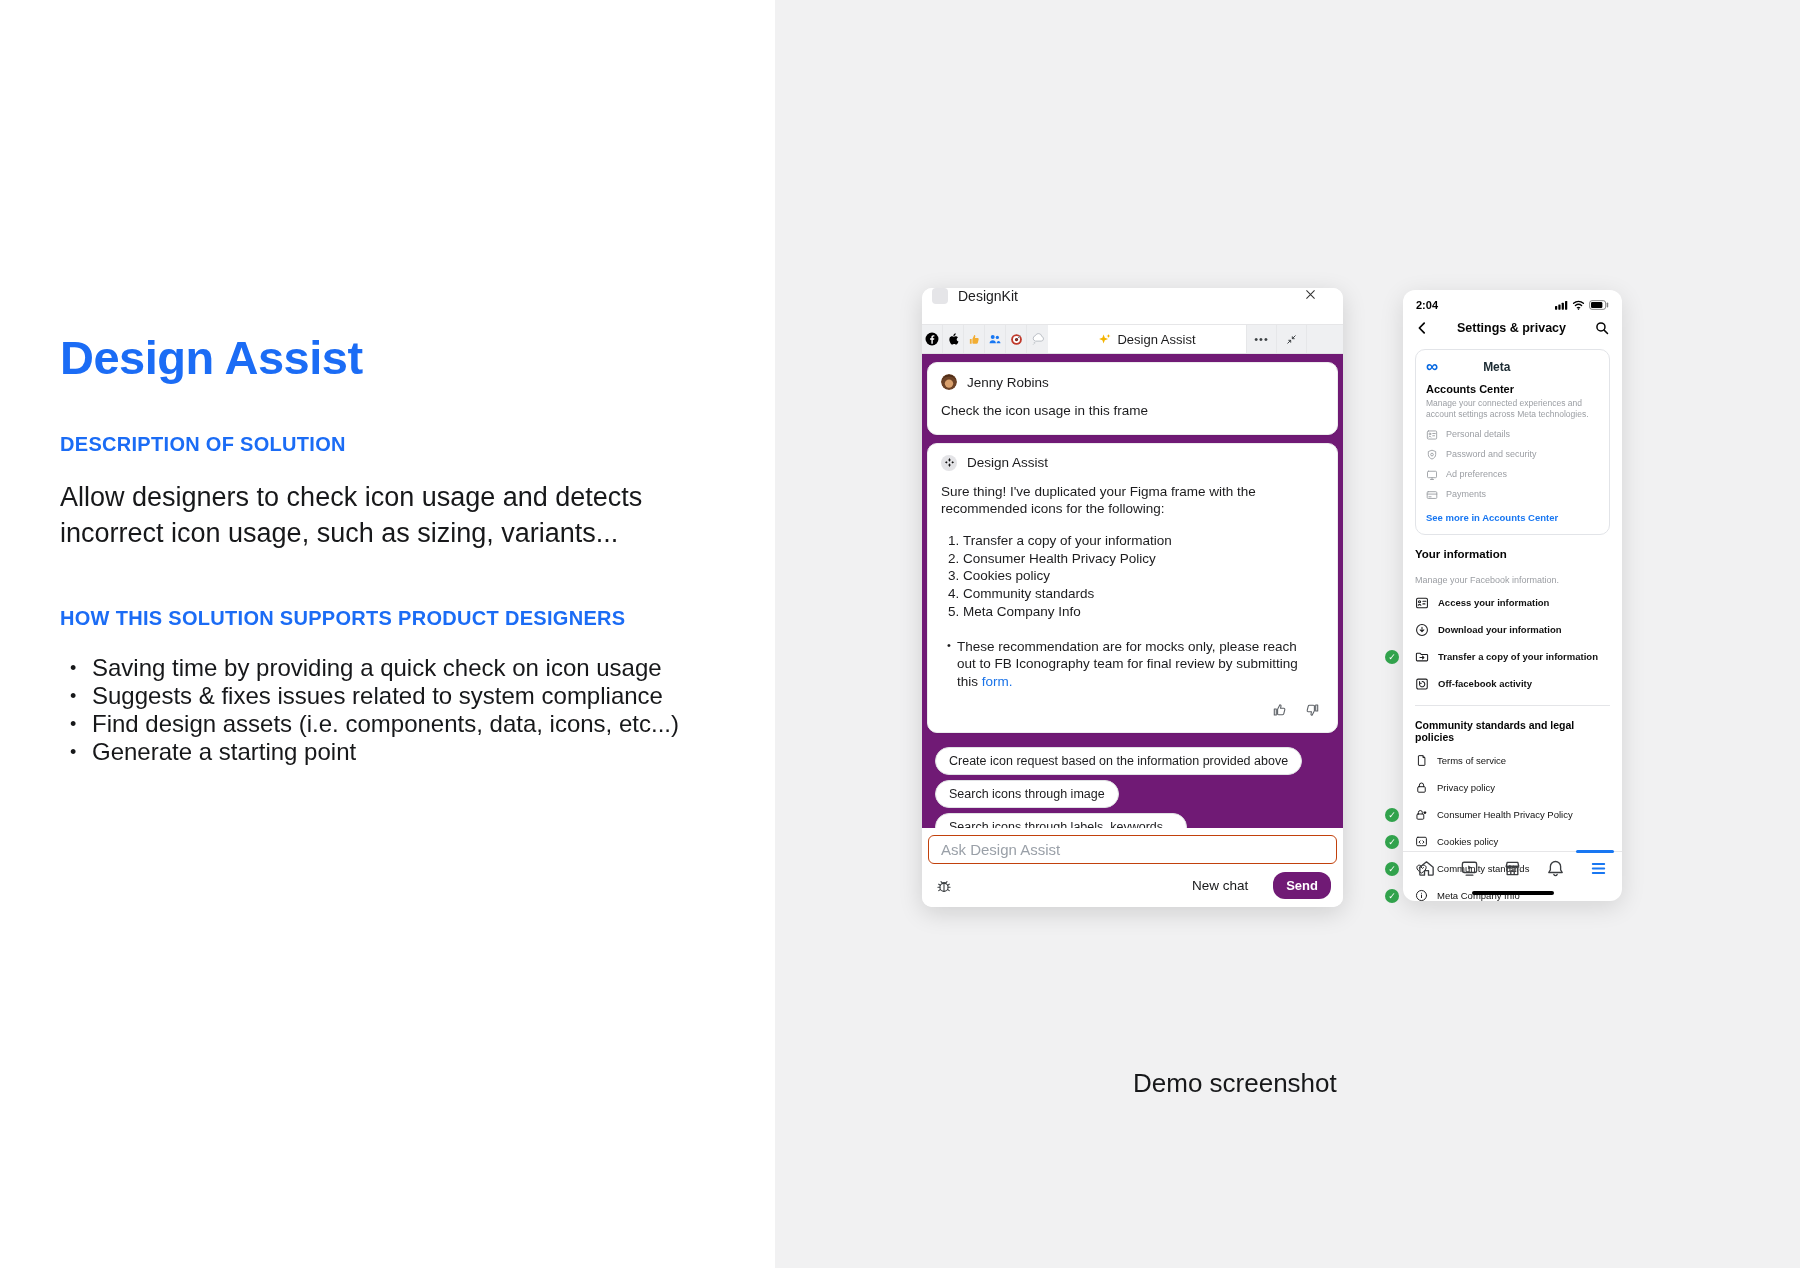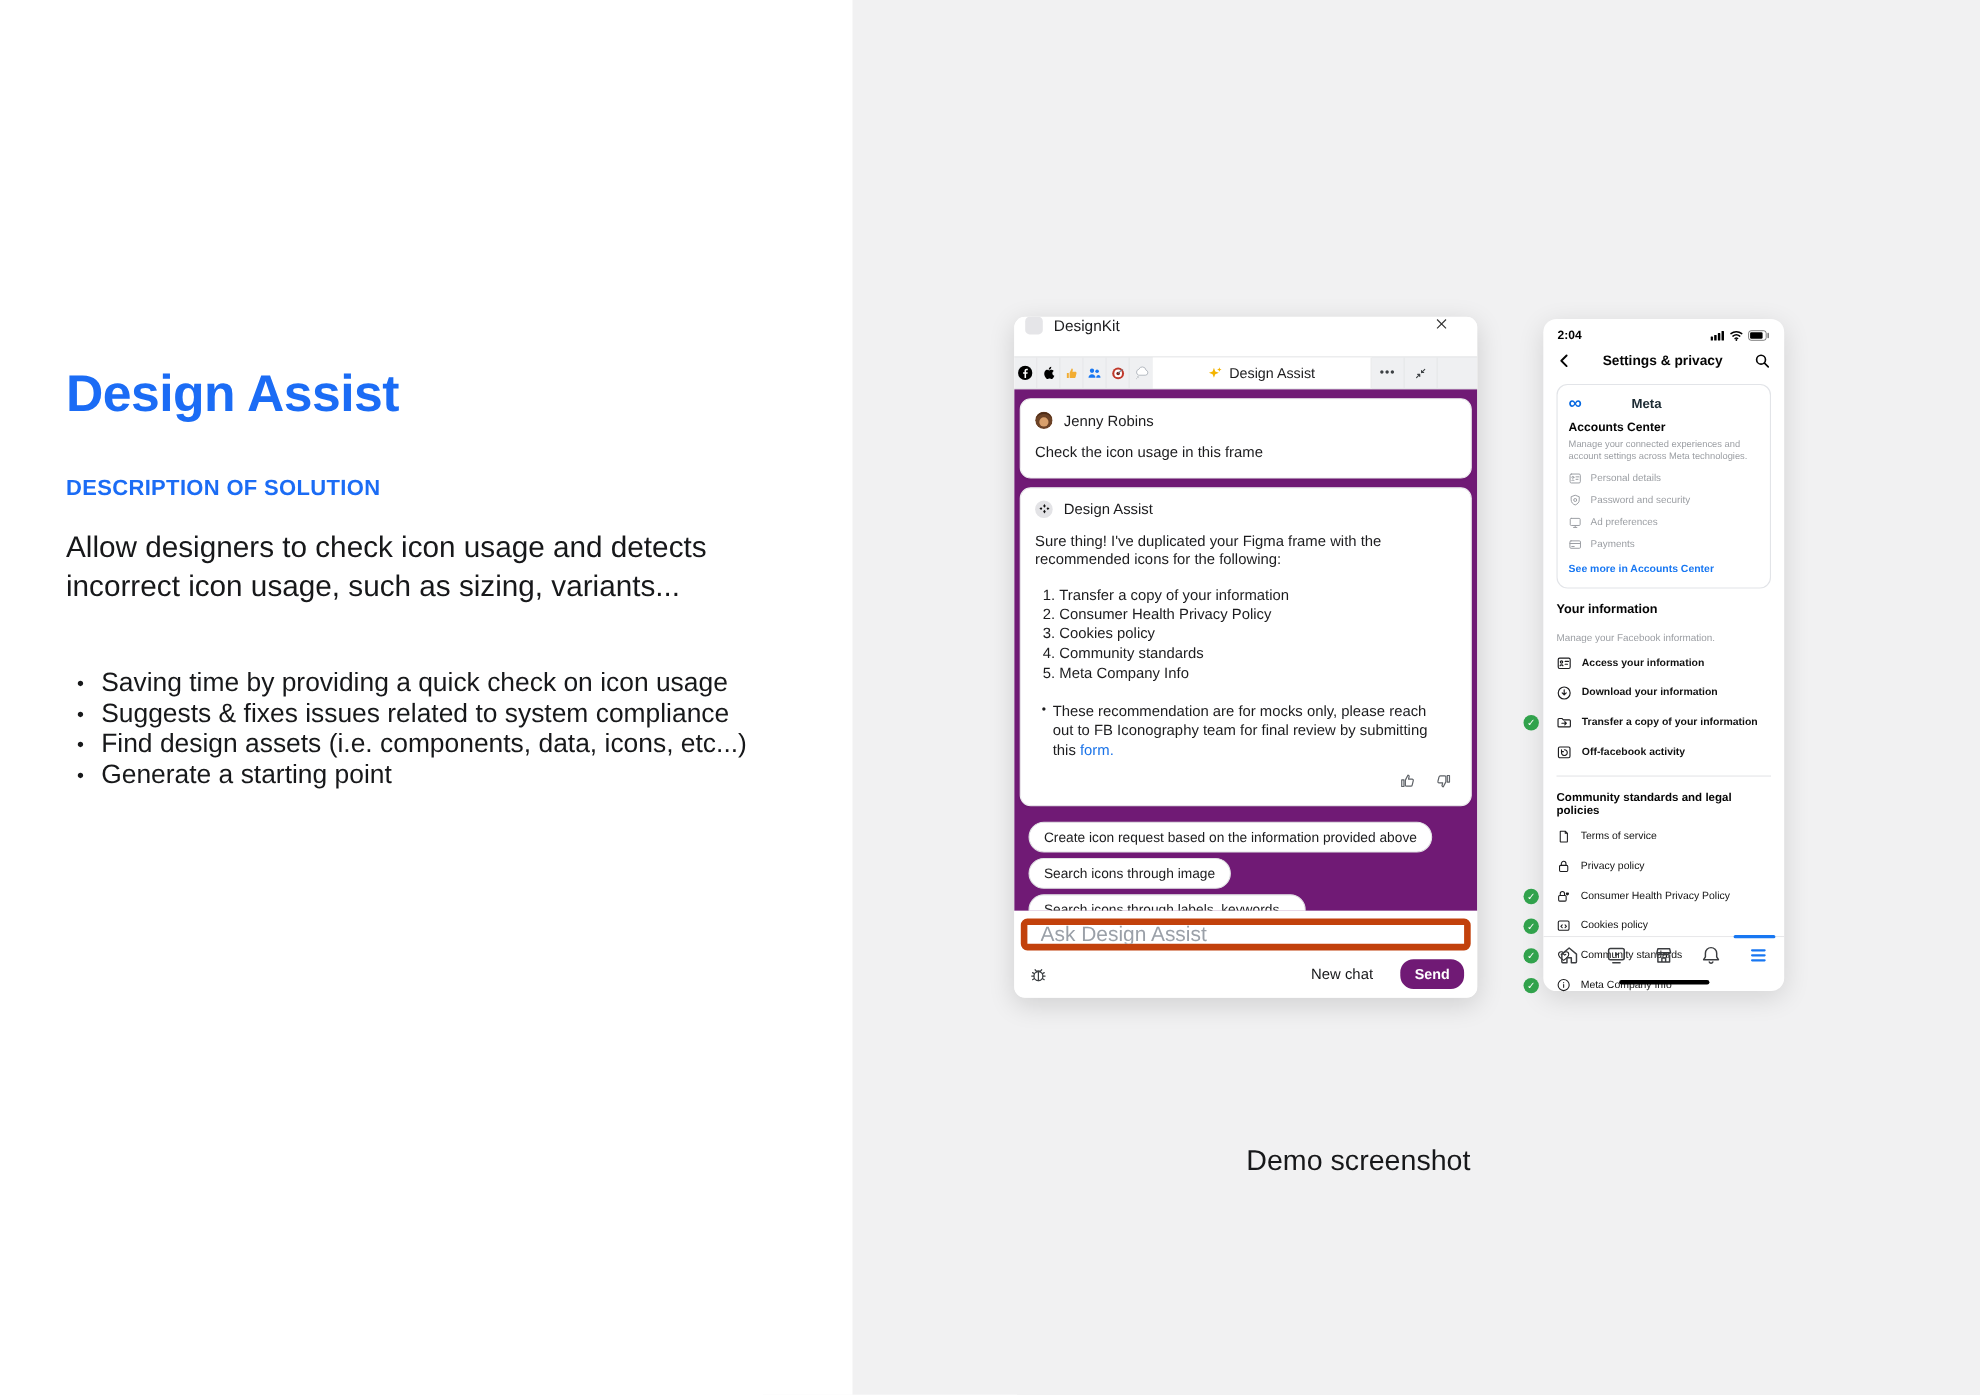--- a/index.html
+++ b/index.html
@@ -45,22 +45,22 @@
   .bot-list { margin:14px 0 0; padding-left:22px; font-size:13.5px; color:#1c1c1e; }
   .bot-list li { line-height:17.6px; }
   .bot-note { display:flex; margin-top:18px; font-size:13.5px; color:#1c1c1e; line-height:1.28; width:372px; }
   .bot-note .nb { flex:none; width:16px; text-align:center; font-size:11px; }
   .note-link { color:#1a73e8; cursor:pointer; }
   .feedback-row { display:flex; justify-content:flex-end; gap:16px; margin-top:12px; padding-right:4px; color:#5f6368; }
   .chips { padding:6px 8px 0; }
   .chip { display:table; background:#fff; border:1px solid #e0e1e4; border-radius:15px; padding:6px 13px;
           font-size:12.5px; color:#1c1c1e; margin-bottom:5px; }
   .dk-footer { flex:none; background:#fff; padding:7px 6px 8px; }
-  .dk-input { width:100%; height:29px; border:6px solid #c2410c; border-radius:6px; padding:0 12px;
-              font-size:19px; color:#1c1c1e; font-family:"Liberation Sans", sans-serif; outline:none; background:#fff; }
+  .dk-input { width:100%; height:29px; border:1px solid #c2410c; border-radius:6px; padding:0 12px;
+              font-size:15px; color:#1c1c1e; font-family:"Liberation Sans", sans-serif; outline:none; background:#fff; }
   .dk-input::placeholder { color:#9aa0a8; }
   .dk-actions { display:flex; align-items:center; margin-top:8px; padding:0 6px 0 8px; }
   .bug-btn { display:flex; color:#3c4043; }
   .new-chat { margin-left:auto; font-size:13.5px; color:#17181a; margin-right:14px; cursor:default; }
   .send-btn { background:#701a75; color:#fff; font-size:13px; font-weight:bold; border:none; border-radius:12px;
               padding:6px 13px; font-family:"Liberation Sans", sans-serif; cursor:default;margin-left:11px; }
 
   
   .phone { position:absolute; left:1403px; top:290px; width:219px; height:611px; background:#fff;
            border-radius:12px; box-shadow:0 6px 24px rgba(0,0,0,.12); font-size:10px; }
@@ -88,32 +88,33 @@
   .check-badge { position:absolute; left:-30px; top:50%; transform:translateY(-50%); width:14px; height:14px;
                  border-radius:50%; background:#31a24c; color:#fff; font-size:9px; line-height:14px; text-align:center; }
   .p-divider { height:1px; background:#e4e5e8; margin:12px 12px 0; }
   .p-bottom { position:absolute; left:0; right:0; bottom:0; height:50px; border-top:1px solid #e6e6e8; border-radius:0 0 12px 12px; }
   .p-tabs { display:flex; justify-content:space-between; padding:7px 14px 0; position:relative; }
   .tab-i { display:flex; color:#3b3d40; }
   .tab-i.active { color:#1877F2; }
   .tab-active-line { position:absolute; top:-2px; right:8px; width:38px; height:3px; background:#1877F2; border-radius:2px; }
   .home-ind { position:absolute; left:50%; bottom:6px; transform:translateX(-50%); width:82px; height:4px; background:#000; border-radius:2px; }
 
-  .caption { position:absolute; left:1133px; top:1040px; font-size:26px; color:#17181a; }
+  .caption { position:absolute; left:1133px; top:1068px; font-size:26px; color:#17181a; }
   svg { display:block; }
 </style>
 </head>
 <body>
 
 <div class="gray-panel"></div>
 
 <div class="left-col">
   <h1 class="slide-title">Design Assist</h1>
   <h2 class="sec-heading">DESCRIPTION OF SOLUTION</h2>
   <p class="body-text">Allow designers to check icon usage and detects incorrect icon usage, such as sizing, variants...</p>
+  <h2 class="sec-heading">HOW THIS SOLUTION SUPPORTS PRODUCT DESIGNERS</h2>
   <ul class="bullets">
     <li>Saving time by providing a quick check on icon usage</li>
     <li>Suggests &amp; fixes issues related to system compliance</li>
     <li>Find design assets (i.e. components, data, icons, etc...)</li>
     <li>Generate a starting point</li>
   </ul>
 </div>
 
 <div class="dk">
   <div class="dk-titlebar">

